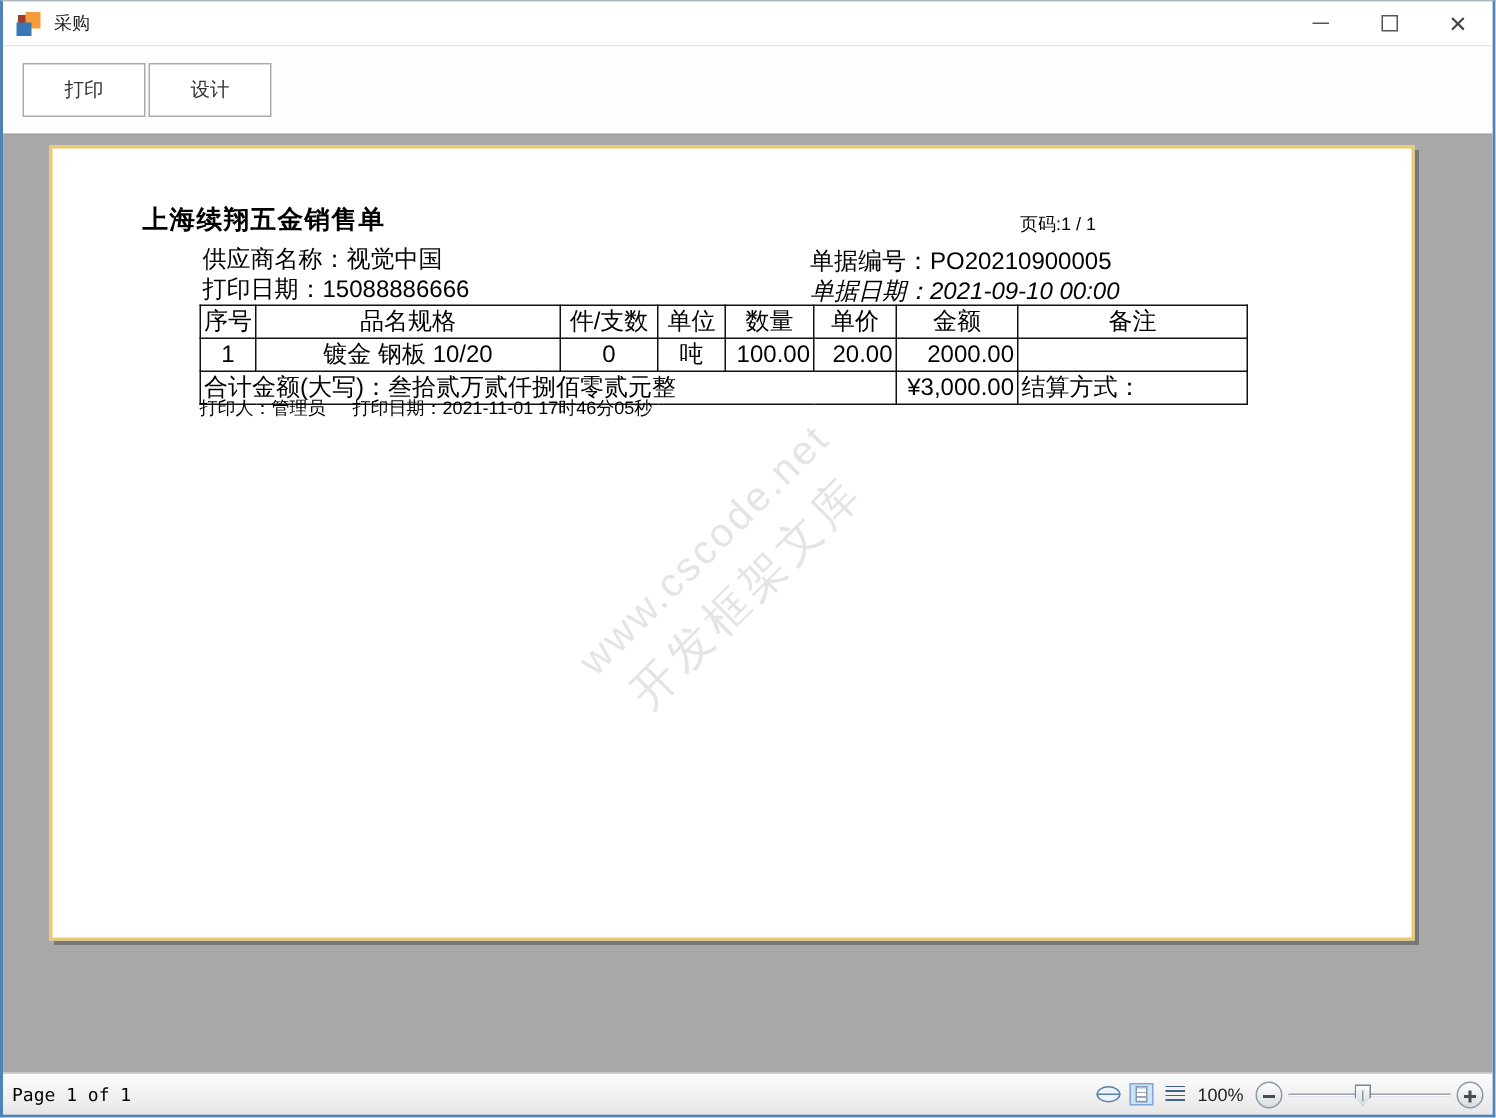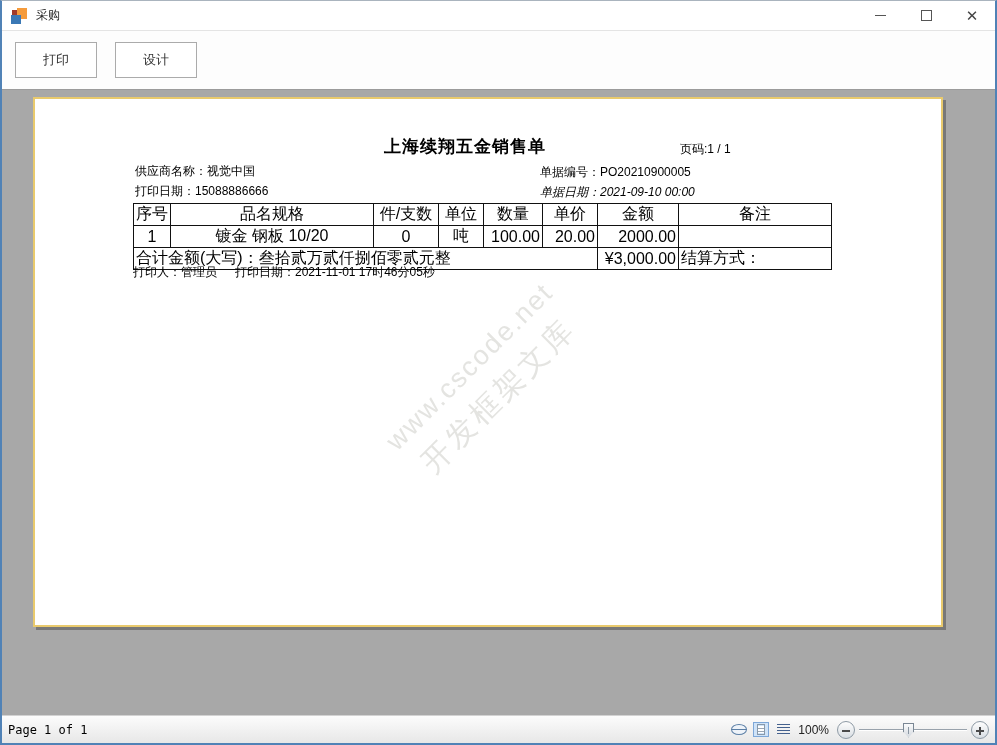--- a/index.html
+++ b/index.html
@@ -18,35 +18,35 @@
   .logo .sq-orange { position:absolute; left:6px;  top:0;   width:10px; height:11px; background:#f59b3c; }
   .logo .sq-blue   { position:absolute; left:0;    top:7px; width:10px; height:9px;  background:#3a78b5; }
   .title-text { margin-left:8px; font-size:12px; color:#222; }
   .titlebar-spacer { flex:1; }
   .winbtn { width:46px; height:29px; display:flex; align-items:center; justify-content:center; font-size:13px; color:#444; background:transparent; border:none; }
   .winbtn .mini-line { width:11px; height:1px; background:#555; }
   .winbtn .max-box  { width:11px; height:11px; border:1px solid #555; }
   .winbtn.close { font-size:15px; }
 
   
-  .toolbar { height:59px; background:#fdfdfd; border-bottom:1px solid #9b9b9b; display:flex; align-items:center; padding-left:13px; gap:18px; flex:0 0 auto; }
+  .toolbar { height:59px; background:#fdfdfd; border-bottom:1px solid #9b9b9b; display:flex; align-items:center; padding-left:13px; gap:2px; flex:0 0 auto; }
   .tbtn { width:82px; height:36px; background:#ffffff; border:1px solid #ababab; font-size:13px; color:#333; display:flex; align-items:center; justify-content:center; font-family:"Liberation Sans", sans-serif; }
 
   
   .preview { flex:1 1 auto; background:#a8a8a8; position:relative; overflow:hidden; }
   .page {
     position:absolute; left:31px; top:7px; width:910px; height:530px;
     background:#ffffff; border:2px solid #e9ca6d;
     box-shadow:3px 3px 0 rgba(80,80,80,0.55);
   }
   .page-inner { position:relative; width:100%; height:100%; font-size:12px; color:#000; }
 
-  .doc-title { position:absolute; left:60px; top:36px; width:740px; text-align:center; font-size:17px; font-weight:bold; letter-spacing:1px; }
+  .doc-title { position:absolute; left:60px; top:36px; width:740px; font-size:17px; font-weight:bold; letter-spacing:1px; }
   .page-num  { position:absolute; left:645px; top:42px; font-size:12px; }
-  .fld { position:absolute; font-size:12px; white-space:nowrap; }
+  .fld { position:absolute; font-size:16px; white-space:nowrap; }
   .fld-supplier { left:100px; top:64px; }
   .fld-contact  { left:100px; top:84px; }
   .fld-docno    { left:505px; top:65px;text-align:center; }
   .fld-docdate  { left:505px; top:85px;font-style:italic; }
 
   table.doc { position:absolute; left:98px; top:104px; width:698px; border-collapse:collapse; table-layout:fixed; font-size:16px; }
   table.doc td, table.doc th { border:1px solid #111; height:18px; padding:0 2px; font-weight:normal; overflow:hidden; white-space:nowrap; }
   table.doc th { text-align:center; }
   .al-c { text-align:center; }
   .al-r { text-align:right; }

